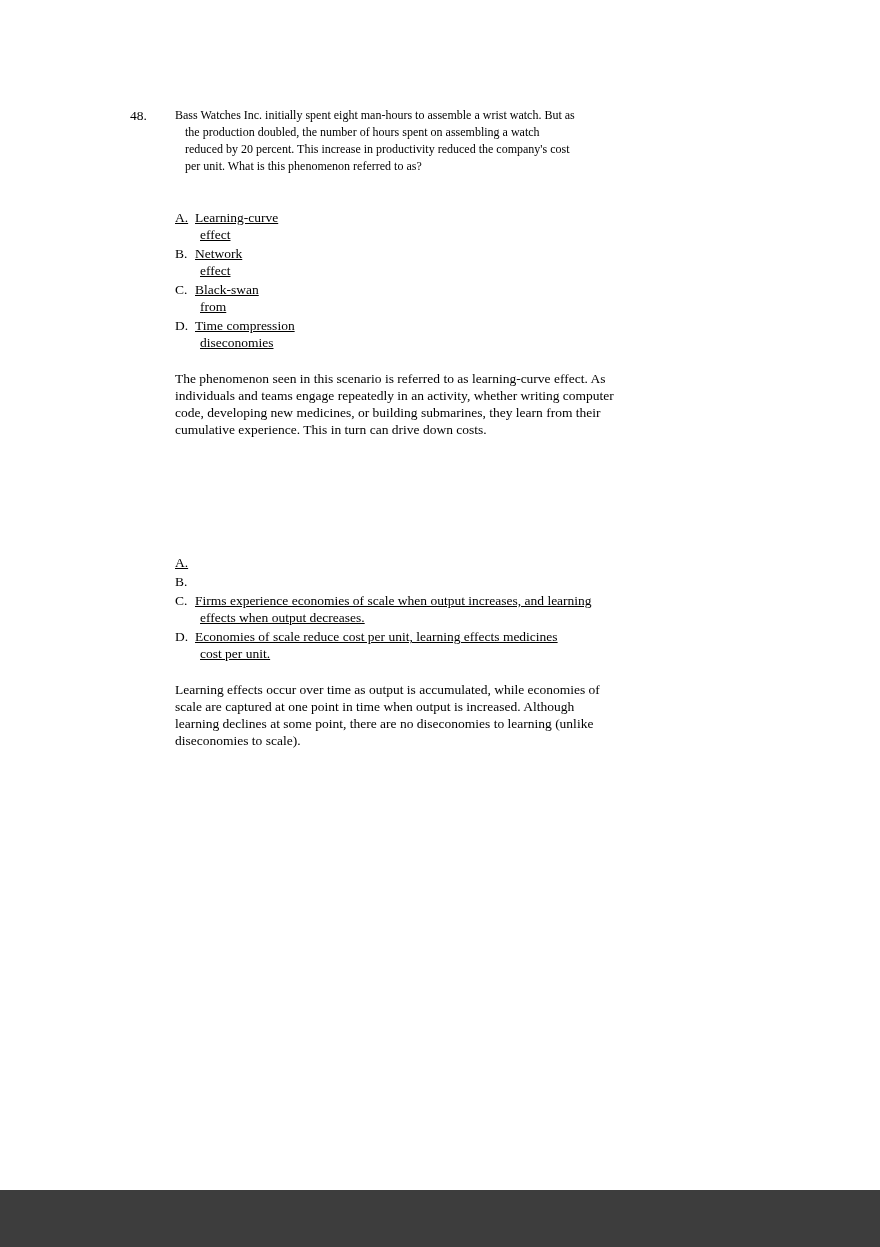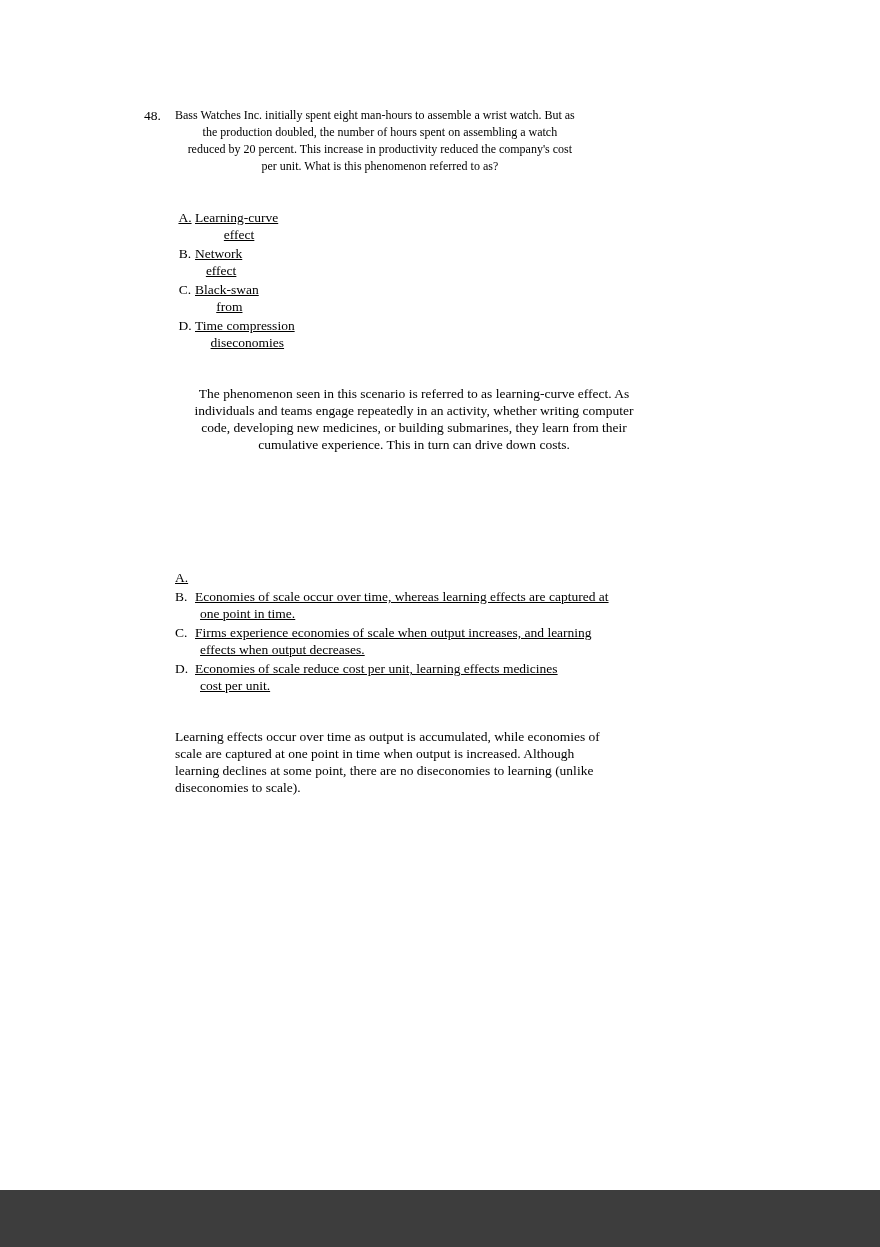--- a/index.html
+++ b/index.html
@@ -55,28 +55,28 @@
   }
   .opt-label.underlined { text-decoration: underline; }
   .opt-text {
     white-space: pre-line;
     padding-left: 5px;
     text-indent: -5px;
     max-width: 470px;
     text-decoration: underline;
   }
   .explanation {
-    margin-top: 34px;
+    margin-top: 19px;
     margin-left: 45px;
     max-width: 478px;
     font-size: 13.5px;
     line-height: 17px;
     white-space: pre-line;
   }
-  .gap-after-q48 { margin-bottom: 116px; text-align: center; }
+  .gap-after-q48 { margin-bottom: 116px; }
   .viewer-band {
     position: absolute;
     left: 0;
     bottom: 0;
     width: 880px;
     height: 57px;
     background: #3d3d3d;
   }
 </style>
 </head>
@@ -120,22 +120,20 @@
 cumulative experience. This in turn can drive down costs.</p>
   </section>
 
   <section class="question-block">
     <div class="options">
       <div class="option">
         <span class="opt-label underlined">A.</span>
       </div>
       <div class="option">
         <span class="opt-label">B.</span>
-        <span class="opt-text">Economies of scale occur over time, whereas learning effects are captured at
-one point in time.</span>
       </div>
       <div class="option">
         <span class="opt-label">C.</span>
         <span class="opt-text">Firms experience economies of scale when output increases, and learning
 effects when output decreases.</span>
       </div>
       <div class="option">
         <span class="opt-label">D.</span>
         <span class="opt-text">Economies of scale reduce cost per unit, learning effects medicines
 cost per unit.</span>

